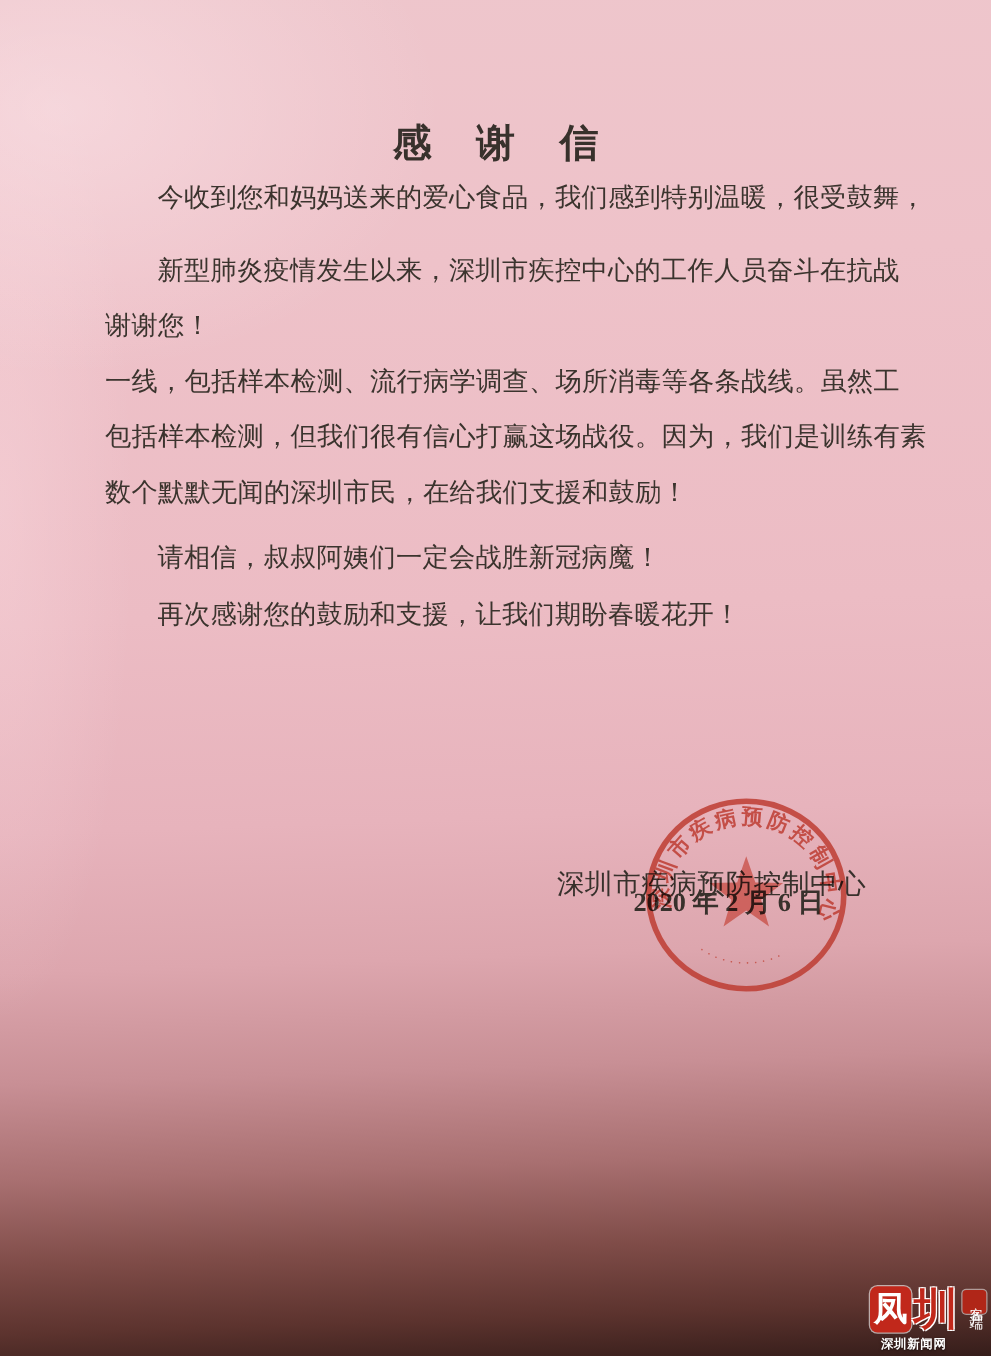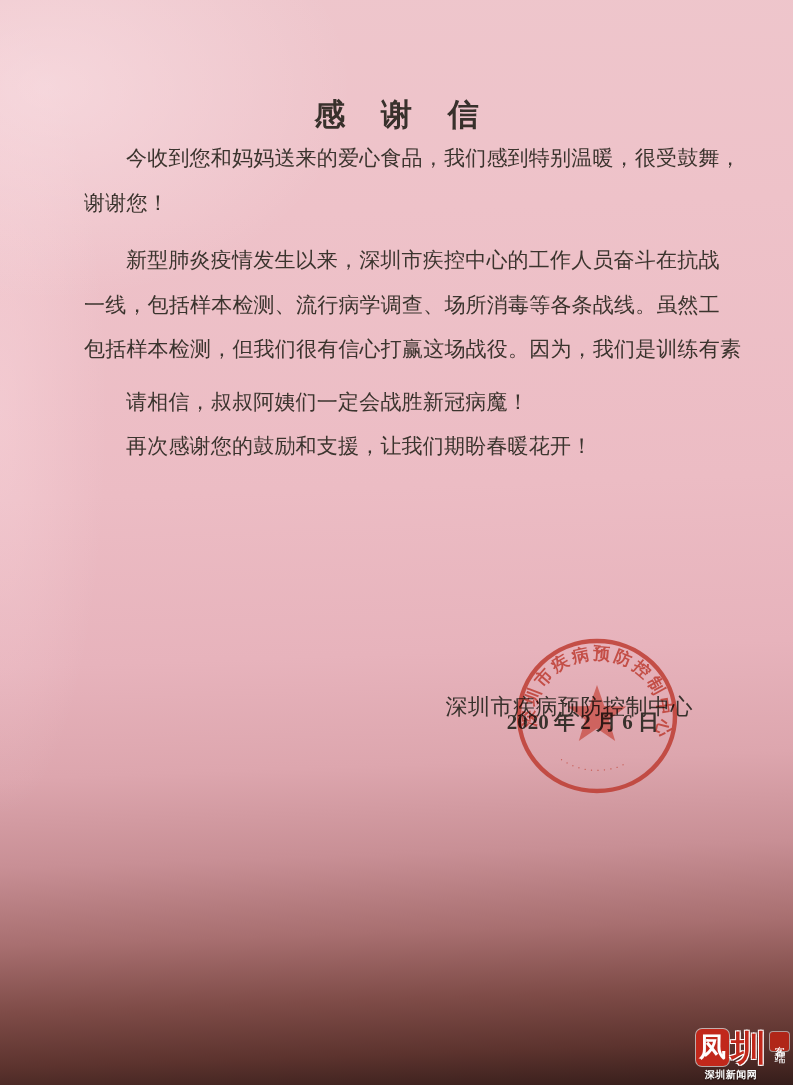--- a/index.html
+++ b/index.html
@@ -84,24 +84,25 @@
 </head>
 <body>
 
 <div class="photo">
   <div class="letter">
 
     <h1 class="title">感 谢 信</h1>
 
     <div class="body-lines">
       <div class="line ind">今收到您和妈妈送来的爱心食品，我们感到特别温暖，很受鼓舞，</div>
+      <div class="line ind gap">新型肺炎疫情发生以来，深圳市疾控中心的工作人员奋斗在抗战</div>
       <div class="line">谢谢您！</div>
-      <div class="line ind gap">新型肺炎疫情发生以来，深圳市疾控中心的工作人员奋斗在抗战</div>
       <div class="line">一线，包括样本检测、流行病学调查、场所消毒等各条战线。虽然工</div>
       <div class="line">包括样本检测，但我们很有信心打赢这场战役。因为，我们是训练有素</div>
+      <div class="line">数个默默无闻的深圳市民，在给我们支援和鼓励！</div>
       <div class="line ind gap2">请相信，叔叔阿姨们一定会战胜新冠病魔！</div>
       <div class="line ind">再次感谢您的鼓励和支援，让我们期盼春暖花开！</div>
     </div>
 
     <div class="signature">深圳市疾病预防控制中心</div>
     <div class="date">2020 年 2 月 6 日</div>
 
     <svg class="stamp" viewBox="0 0 170 170" xmlns="http://www.w3.org/2000/svg">
       <ellipse cx="85" cy="82" rx="78" ry="75" fill="none" stroke="#bc382d" stroke-width="4.5"></ellipse>
       <polygon points="85,51 92.3,72 114.5,72.4 96.8,85.8 103.2,107.1 85,94.4 66.8,107.1 73.2,85.8 55.5,72.4 77.7,72" fill="#c5443a" opacity="0.85"></polygon>

